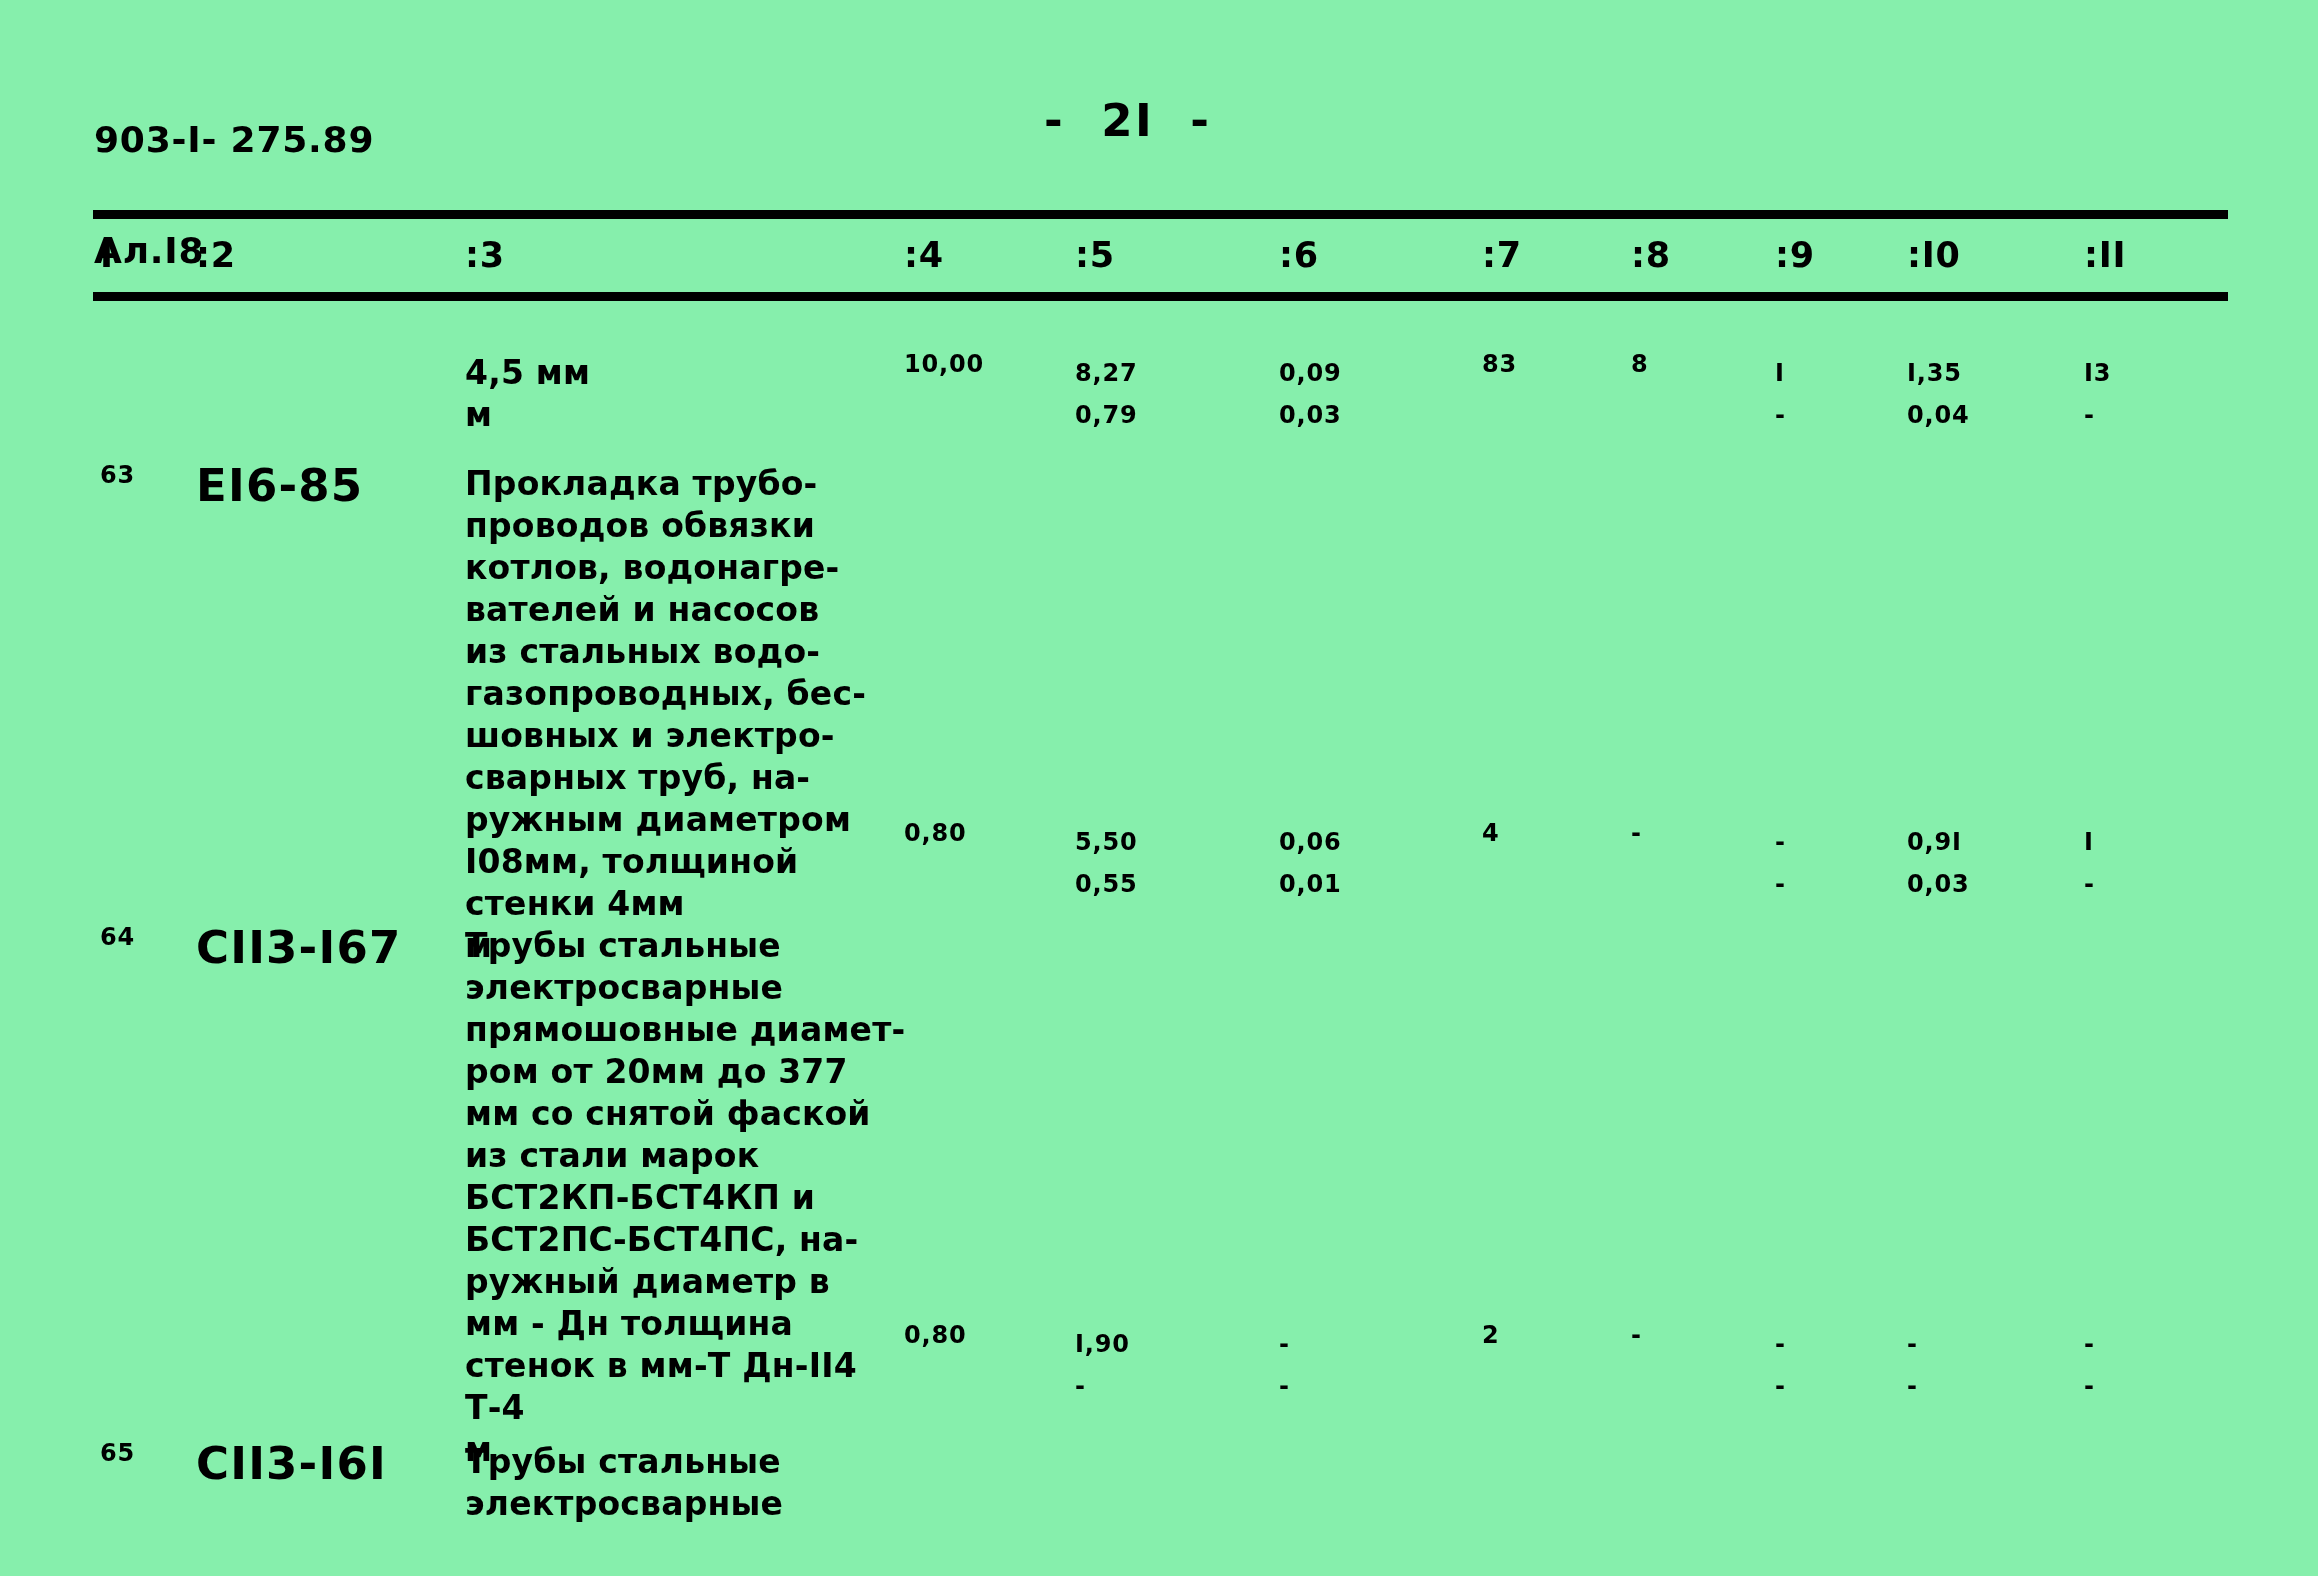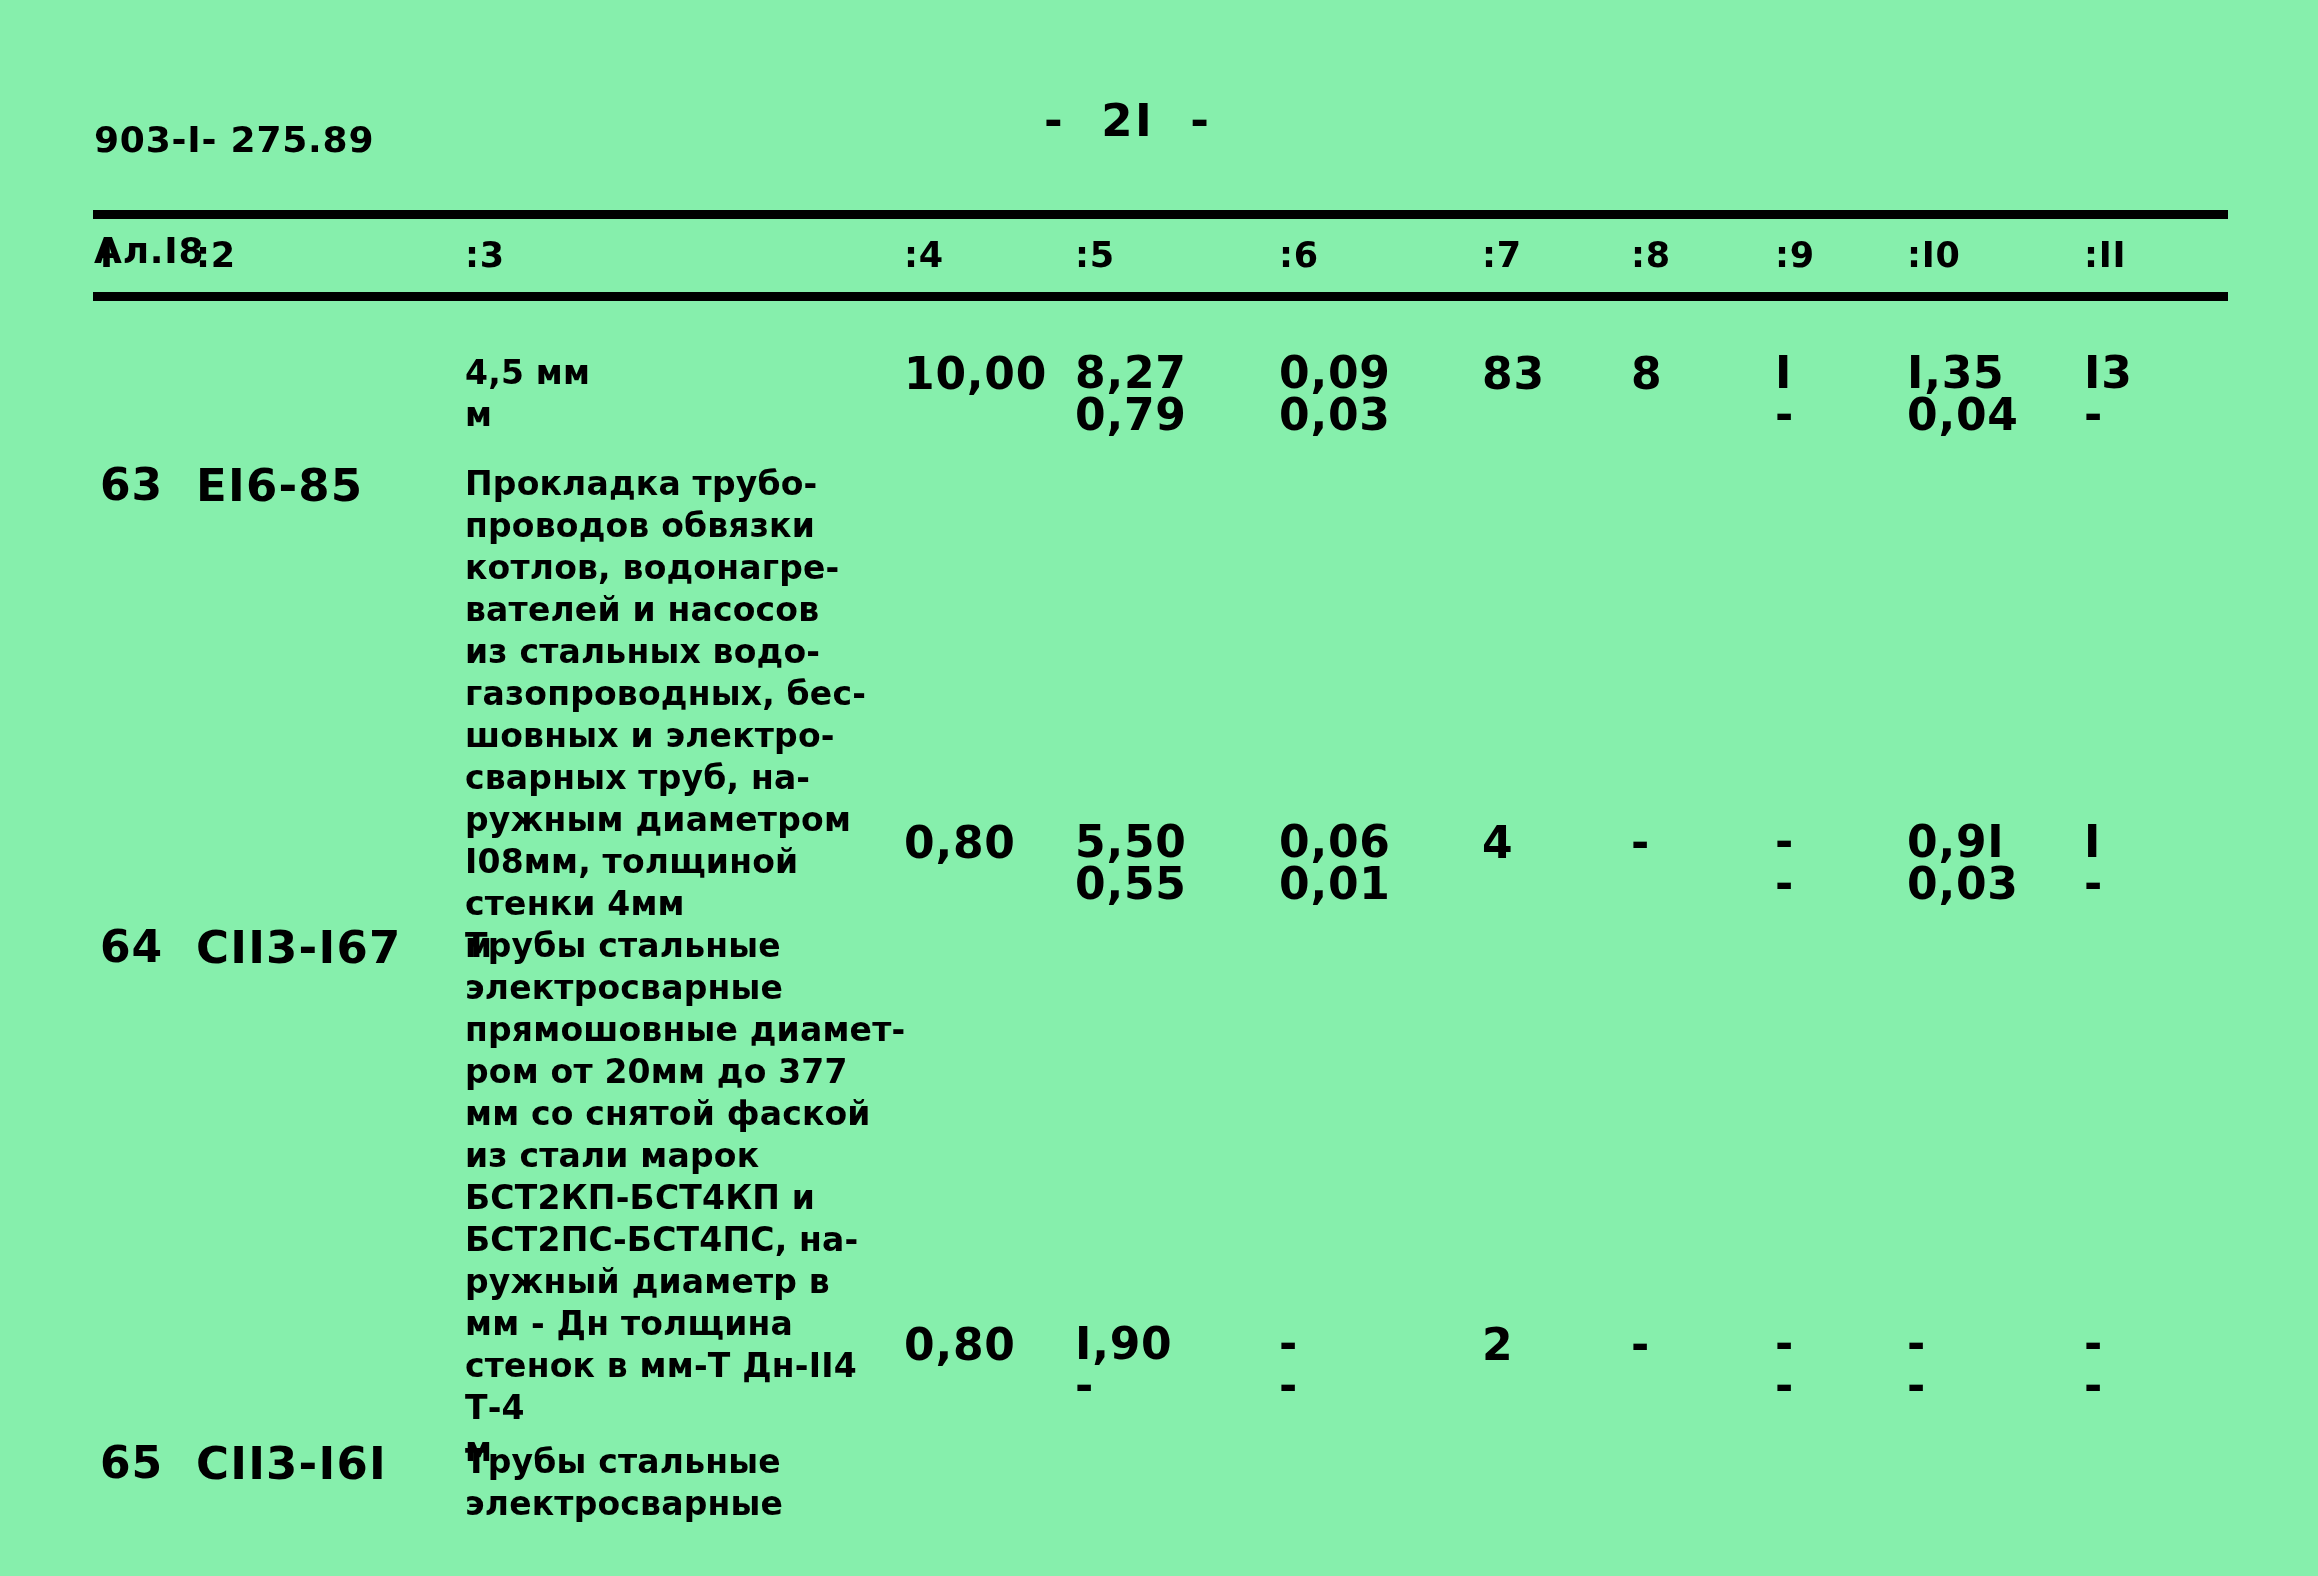--- a/index.html
+++ b/index.html
@@ -90,21 +90,21 @@
   }
   .cell {
     position: absolute;
     font-family: "DejaVu Sans", sans-serif;
     font-weight: bold;
     font-size: 34px;
     line-height: 1.0;
     white-space: pre;
     letter-spacing: 0.4px;
   }
-  .cell.num      { font-size: 44px; letter-spacing: 0.8px; }
+  .cell.num      { font-size: 24px; letter-spacing: 0.8px; }
   .cell.code     { font-size: 45px; letter-spacing: 1.2px; }
   .cell.desc {
     font-size: 33px;
     line-height: 42px;
     letter-spacing: 0.2px;
     white-space: pre-line;
   }
   .stack {
     display: block;
     line-height: 42px;

